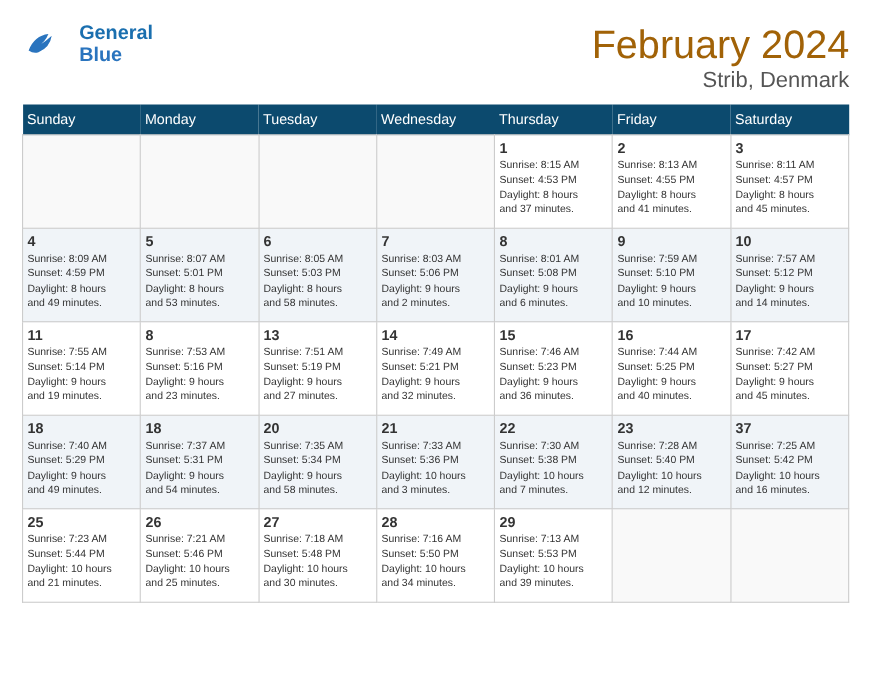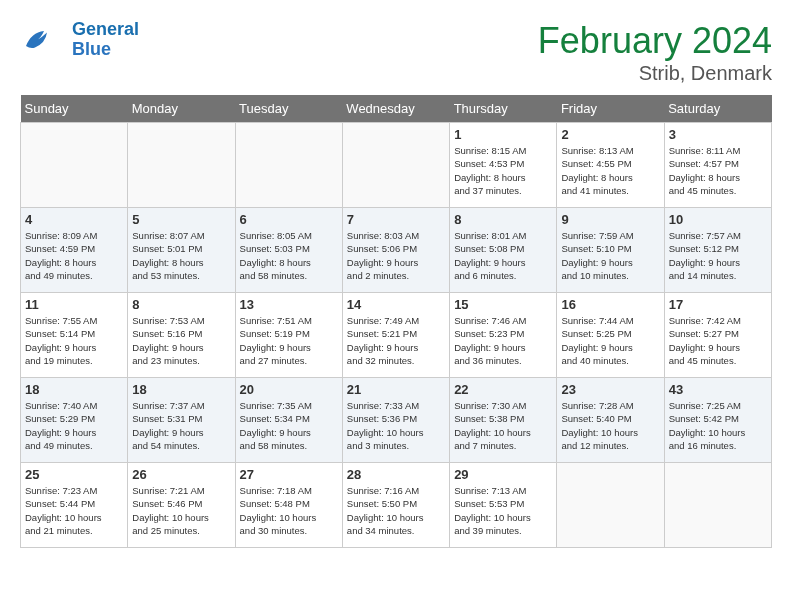--- a/index.html
+++ b/index.html
@@ -34,33 +34,33 @@
     .logo-bird {
       width: 30px;
       height: 30px;
     }
     .title-block {
       text-align: right;
     }
     .month-title {
       font-size: 36px;
       font-weight: normal;
-      color: #15803d;
+      color: #a16207;
     }
     .location {
       font-size: 20px;
       color: #555;
     }
     table {
       width: 100%;
       border-collapse: collapse;
       font-size: 11px;
     }
     thead tr th {
-      background-color: #737373;
+      background-color: #0c4a6e;
       color: #fff;
       padding: 6px 4px;
       text-align: left;
       font-weight: normal;
       font-size: 13px;
     }
     tbody tr td {
       border: 1px solid #ccc;
       vertical-align: top;
       padding: 4px;
@@ -218,21 +218,21 @@
         </td>
         <td>
           <div class="day-number">22</div>
           <div class="day-info">Sunrise: 7:30 AM<br>Sunset: 5:38 PM<br>Daylight: 10 hours<br>and 7 minutes.</div>
         </td>
         <td>
           <div class="day-number">23</div>
           <div class="day-info">Sunrise: 7:28 AM<br>Sunset: 5:40 PM<br>Daylight: 10 hours<br>and 12 minutes.</div>
         </td>
         <td>
-          <div class="day-number">43</div>
+          <div class="day-number">37</div>
           <div class="day-info">Sunrise: 7:25 AM<br>Sunset: 5:42 PM<br>Daylight: 10 hours<br>and 16 minutes.</div>
         </td>
       </tr>
       <tr>
         <td>
           <div class="day-number">25</div>
           <div class="day-info">Sunrise: 7:23 AM<br>Sunset: 5:44 PM<br>Daylight: 10 hours<br>and 21 minutes.</div>
         </td>
         <td>
           <div class="day-number">26</div>

